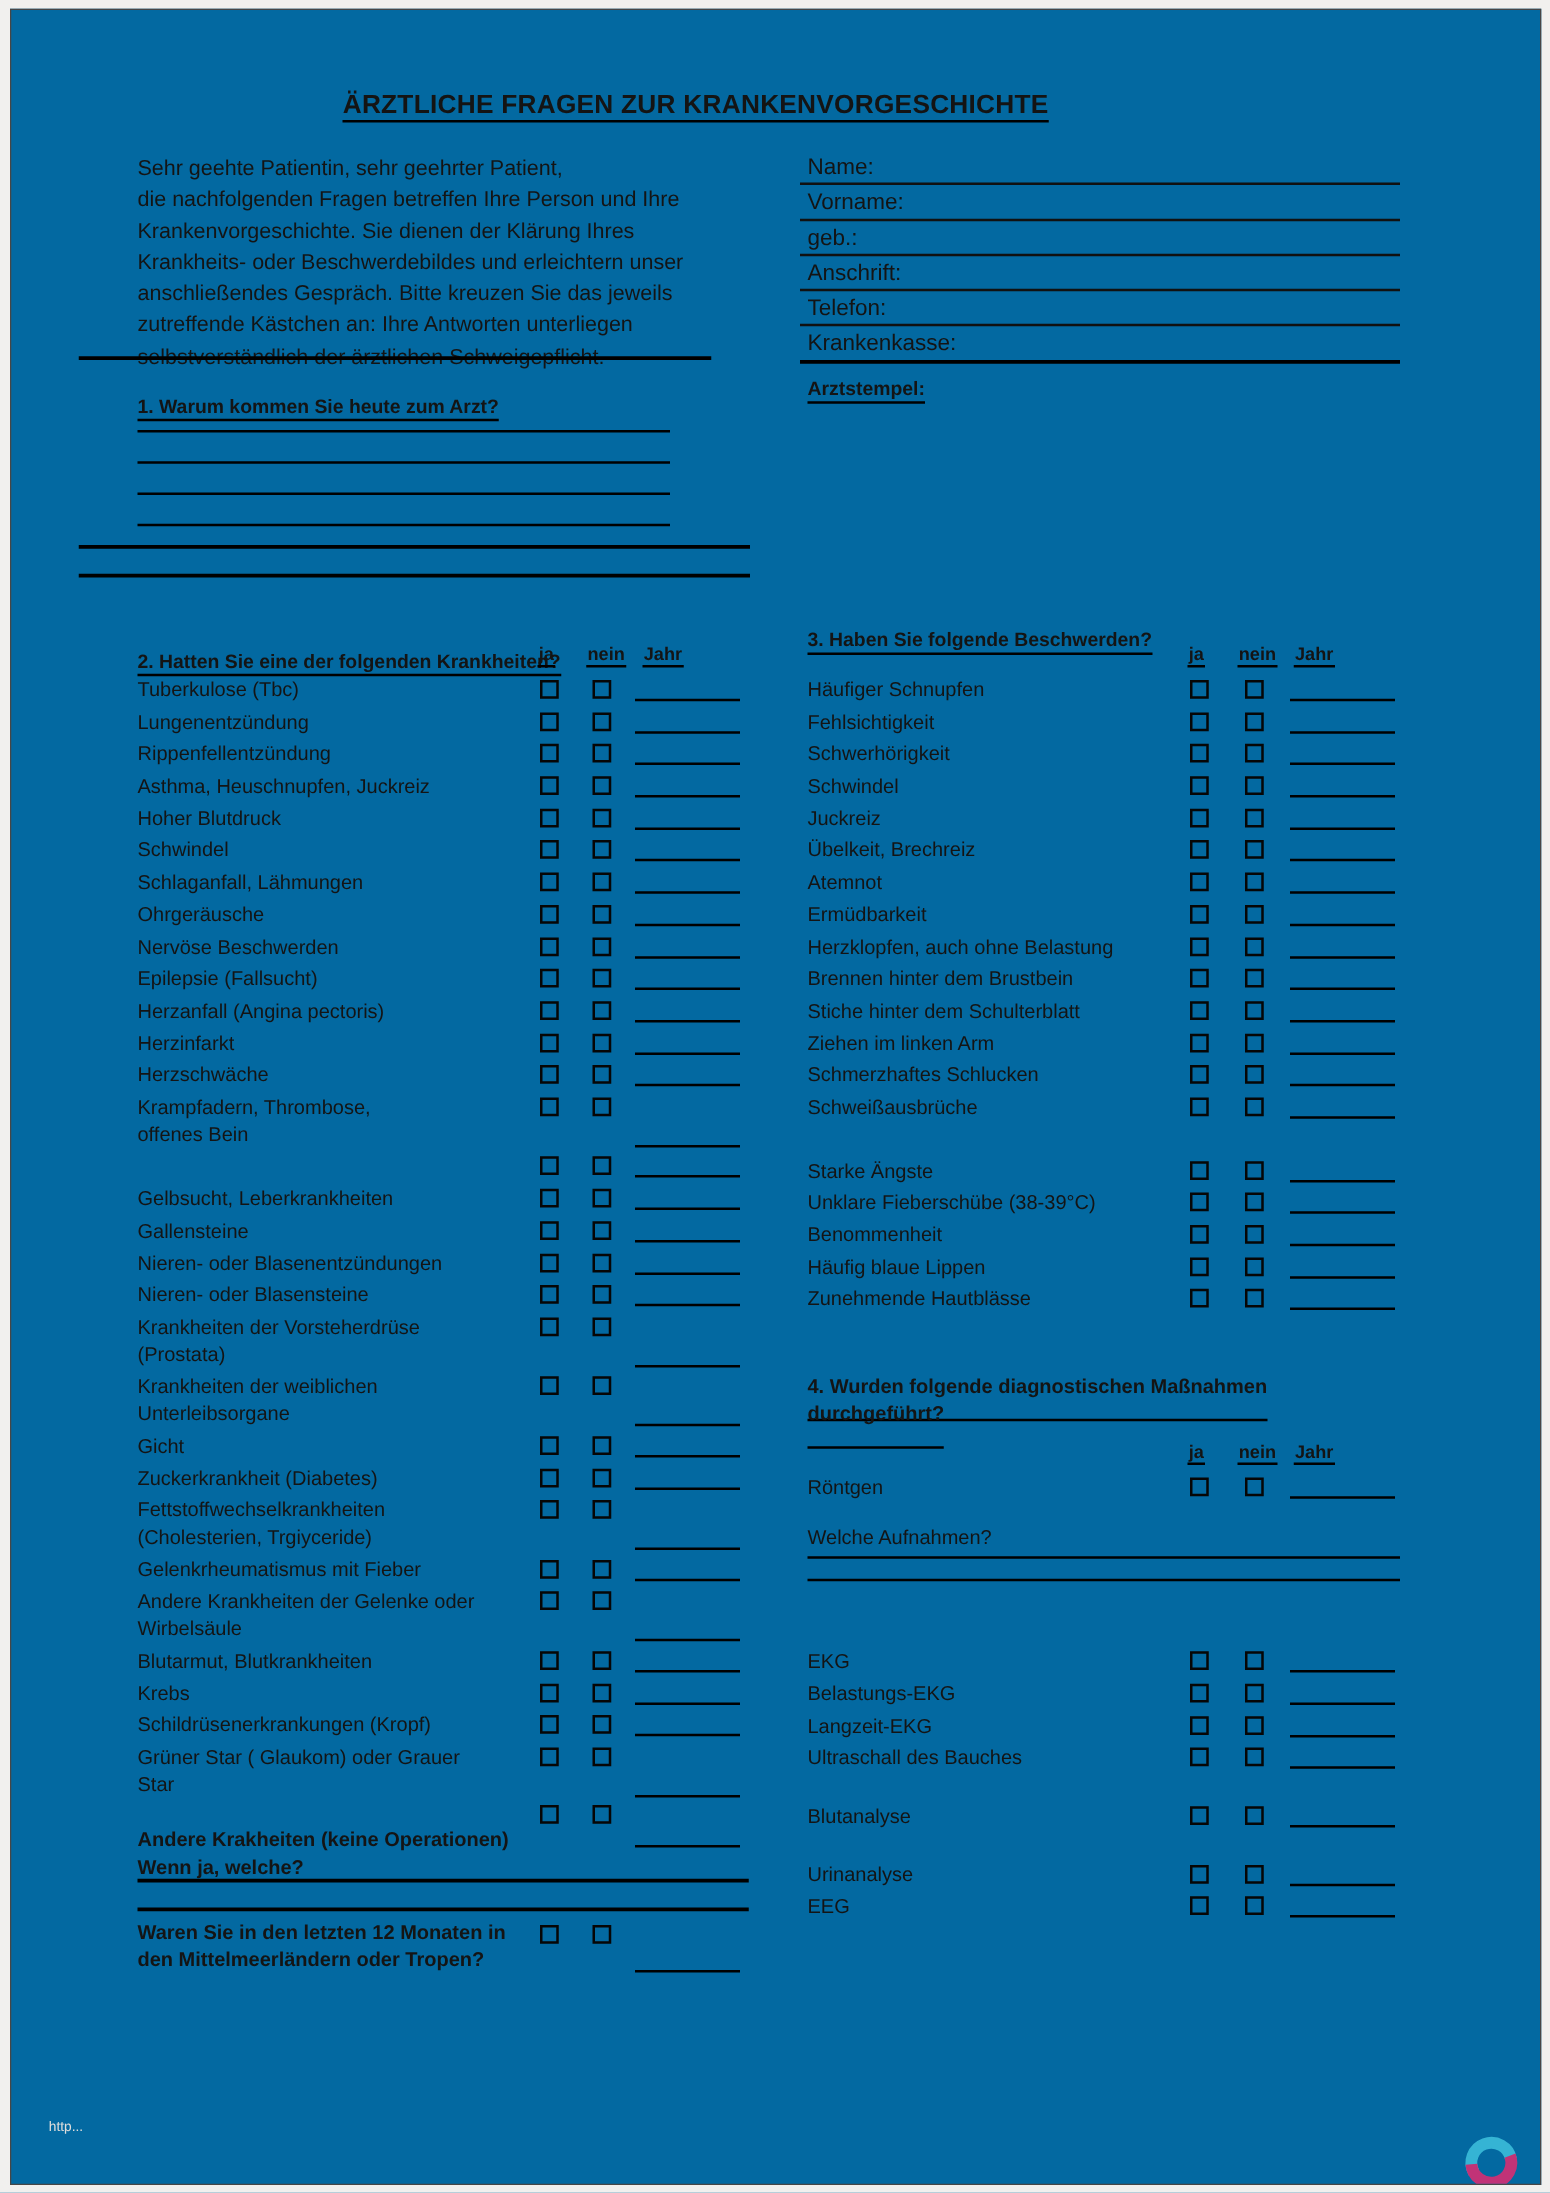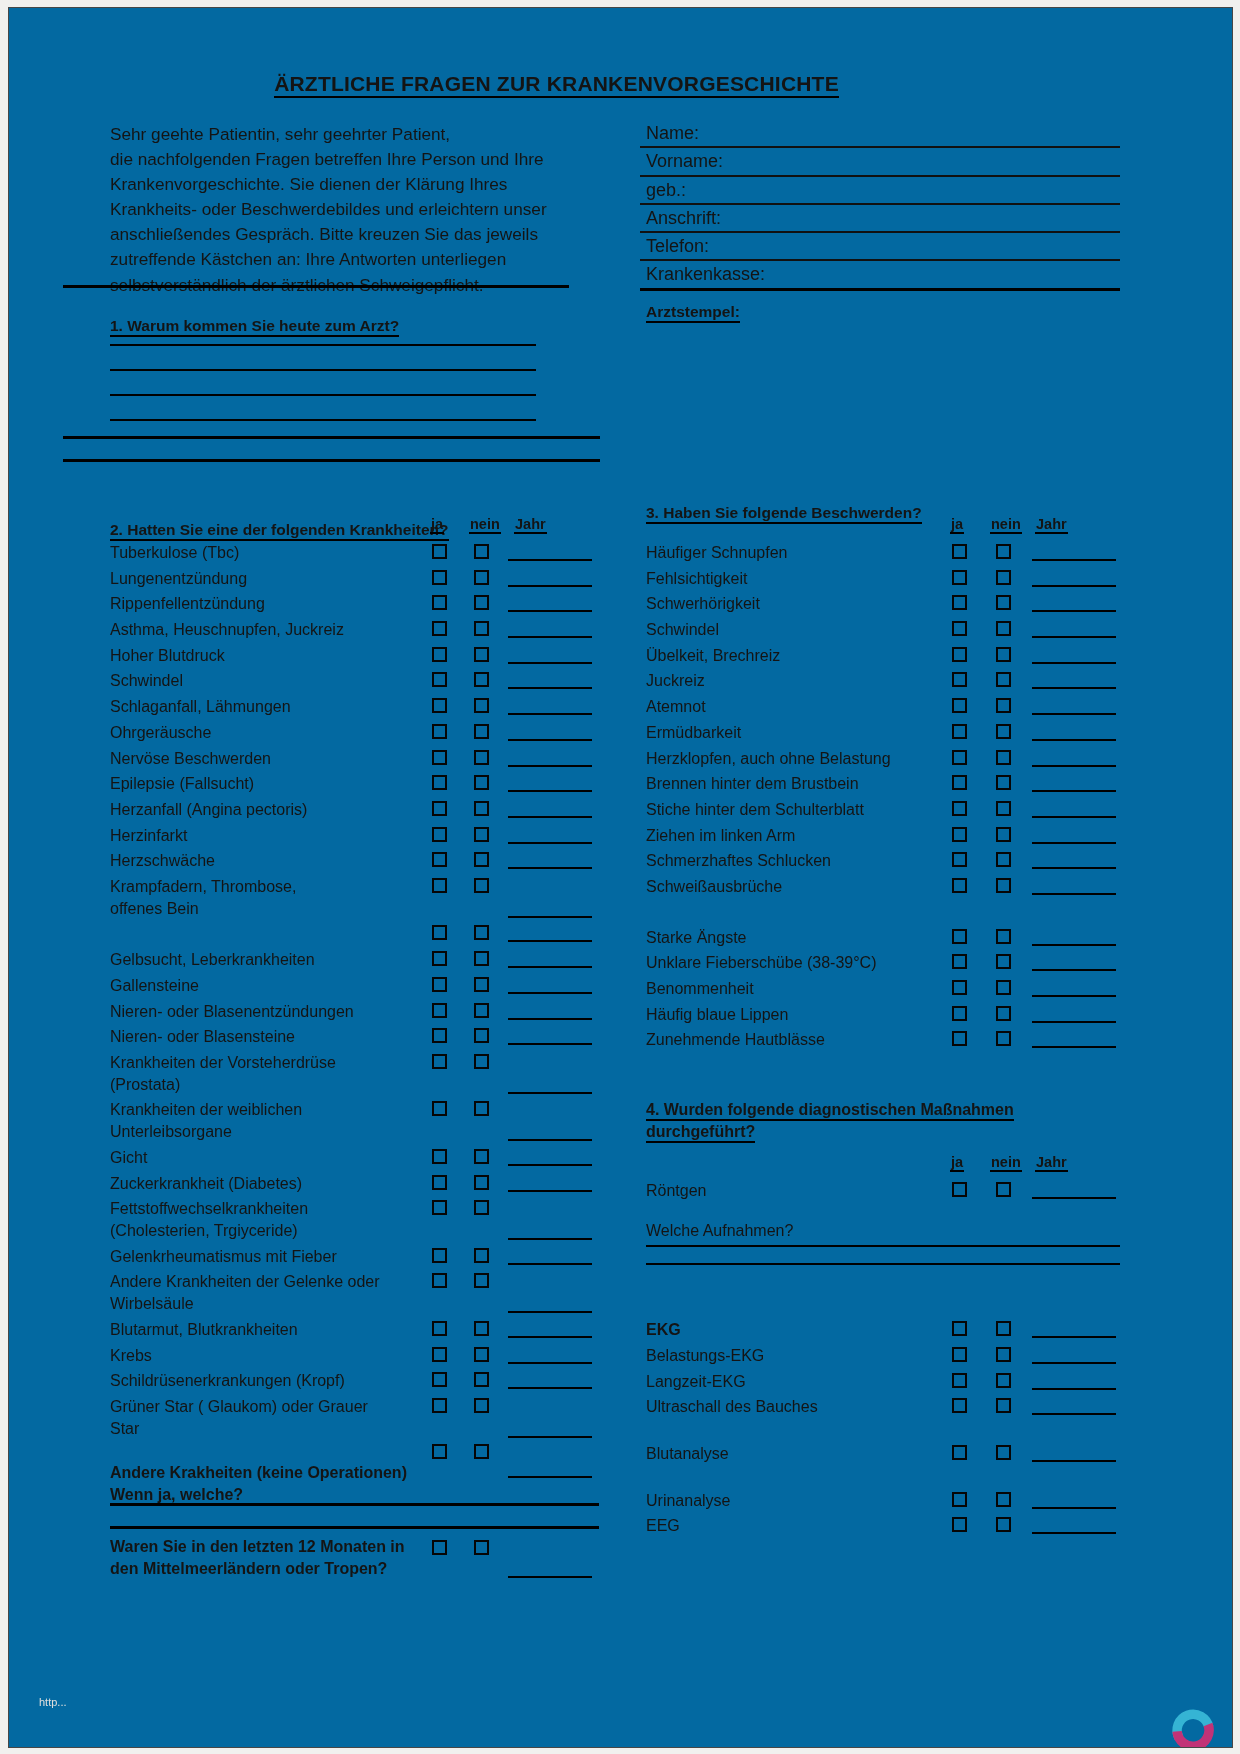--- a/index.html
+++ b/index.html
@@ -49,21 +49,21 @@
   .crow.two .yline{top:40px;}
 
   .tail{position:relative;height:152px;font-weight:bold;}
   .t{position:absolute;font-size:16px;white-space:nowrap;}
   .t-cb{position:absolute;width:15px;height:15px;box-sizing:border-box;border:2.6px solid #060606;}
   .t-yline{position:absolute;left:398px;width:84px;height:0;border-bottom:2.5px solid #000;}
   .t-rule{position:absolute;left:0;width:489px;height:0;border-top:3px solid #000;}
 
   .s4-head{margin-top:46px;}
   .s4-head div{height:22.3px;}
-  .s4-head span{font-size:16px;font-weight:bold;border-bottom:2.5px solid #000;padding-bottom:1px;white-space:nowrap;}
+  .s4-head span{font-size:16px;font-weight:bold;border-bottom:2.5px solid #000;padding-bottom:17px;white-space:nowrap;}
   .wlabel{margin-top:17px;font-size:16px;border-bottom:2.5px solid #000;padding-bottom:5px;width:474px;}
   .wrule{margin-top:16px;width:474px;height:0;border-top:2.5px solid #000;}
 
   .watermark{left:30px;top:1688px;font-size:11px;color:#e0dfdd;}
   .logo{left:1158px;top:1696px;width:50px;height:50px;}
 </style>
 </head>
 <body>
 
 <div class="page">
@@ -348,27 +348,27 @@
         <span class="cb nein"></span>
         <span class="yline"></span>
       </div>
       <div class="crow">
         <div class="rline">Schwindel</div>
         <span class="cb ja"></span>
         <span class="cb nein"></span>
         <span class="yline"></span>
       </div>
       <div class="crow">
+        <div class="rline">Juckreiz</div>
+        <span class="cb ja"></span>
+        <span class="cb nein"></span>
+        <span class="yline"></span>
+      </div>
+      <div class="crow">
         <div class="rline">Übelkeit, Brechreiz</div>
-        <span class="cb ja"></span>
-        <span class="cb nein"></span>
-        <span class="yline"></span>
-      </div>
-      <div class="crow">
-        <div class="rline">Juckreiz</div>
         <span class="cb ja"></span>
         <span class="cb nein"></span>
         <span class="yline"></span>
       </div>
       <div class="crow">
         <div class="rline">Atemnot</div>
         <span class="cb ja"></span>
         <span class="cb nein"></span>
         <span class="yline"></span>
       </div>
@@ -454,21 +454,21 @@
         <span class="ch c-jahr">Jahr</span>
       </div>
       <div class="crow">
         <div class="rline">Röntgen</div>
         <span class="cb ja"></span>
         <span class="cb nein"></span>
         <span class="yline"></span>
       </div>
       <div class="wlabel">Welche Aufnahmen?</div>
       <div class="wrule"></div>
-      <div class="crow" style="margin-top: 54px; font-weight: bold;">
+      <div class="crow" style="margin-top: 54px;">
         <div class="rline">EKG</div>
         <span class="cb ja"></span>
         <span class="cb nein"></span>
         <span class="yline"></span>
       </div>
       <div class="crow">
         <div class="rline">Belastungs-EKG</div>
         <span class="cb ja"></span>
         <span class="cb nein"></span>
         <span class="yline"></span>

